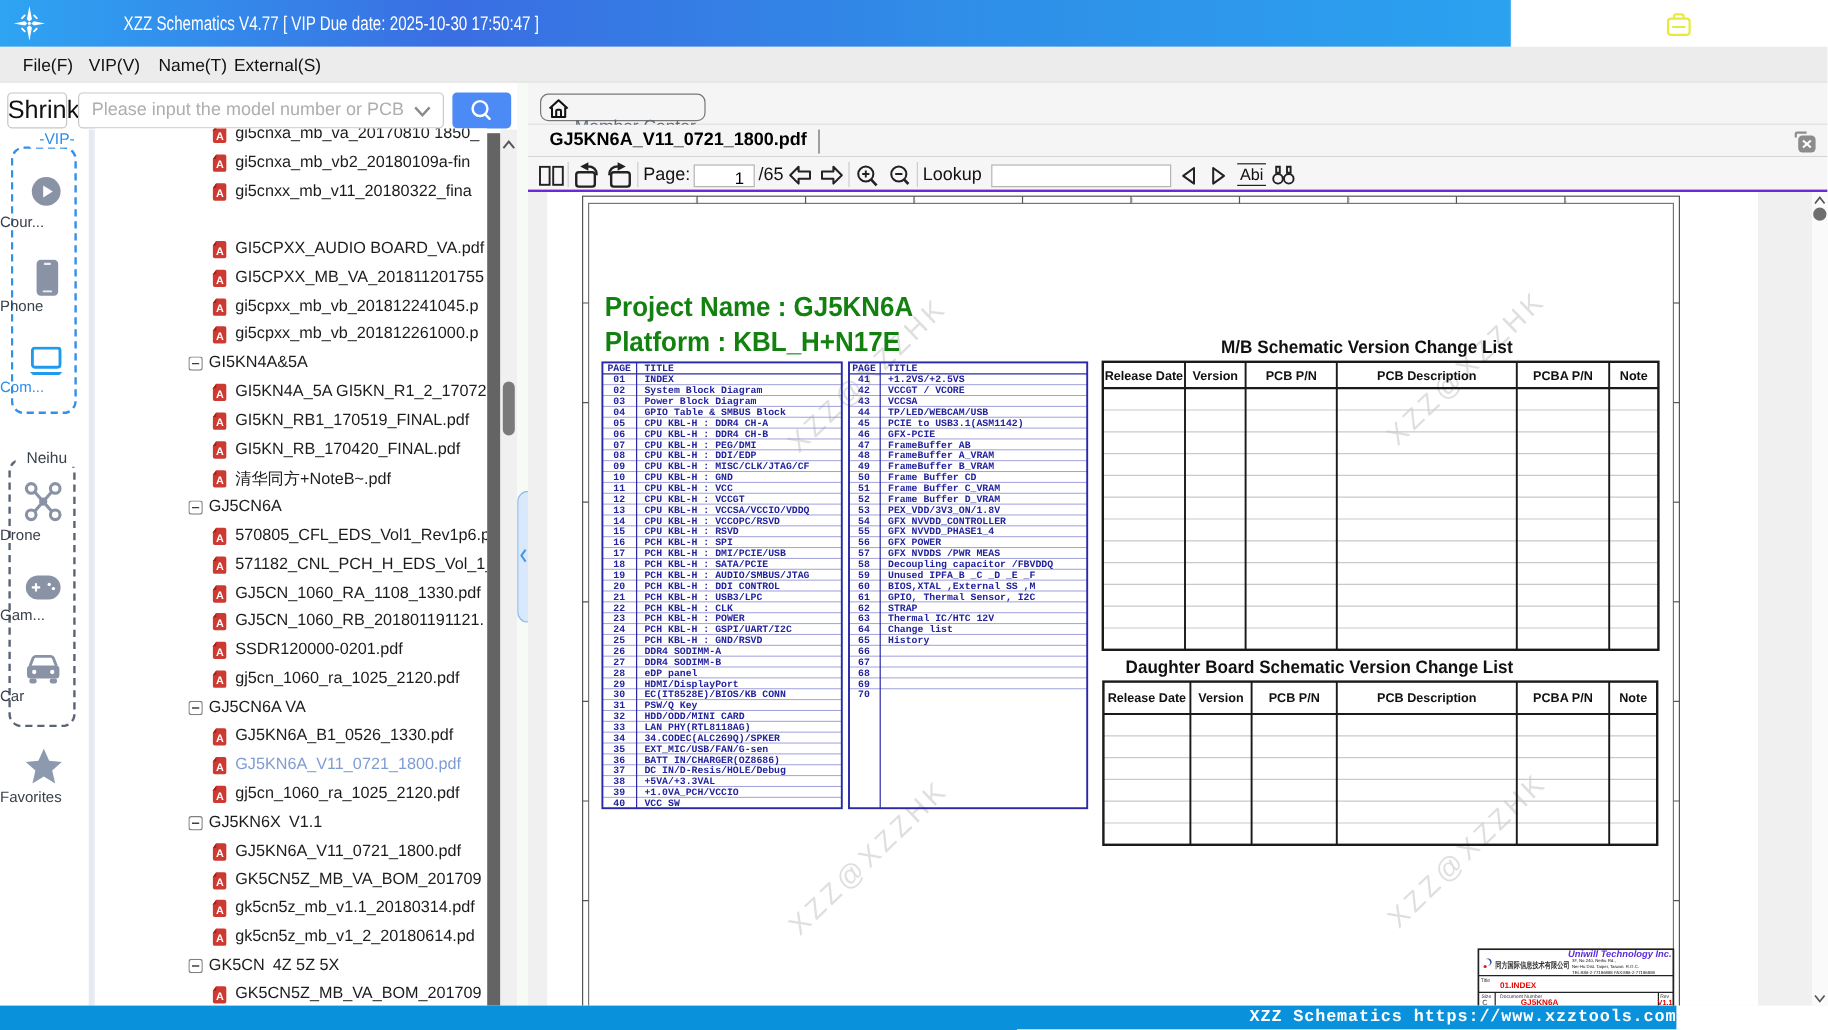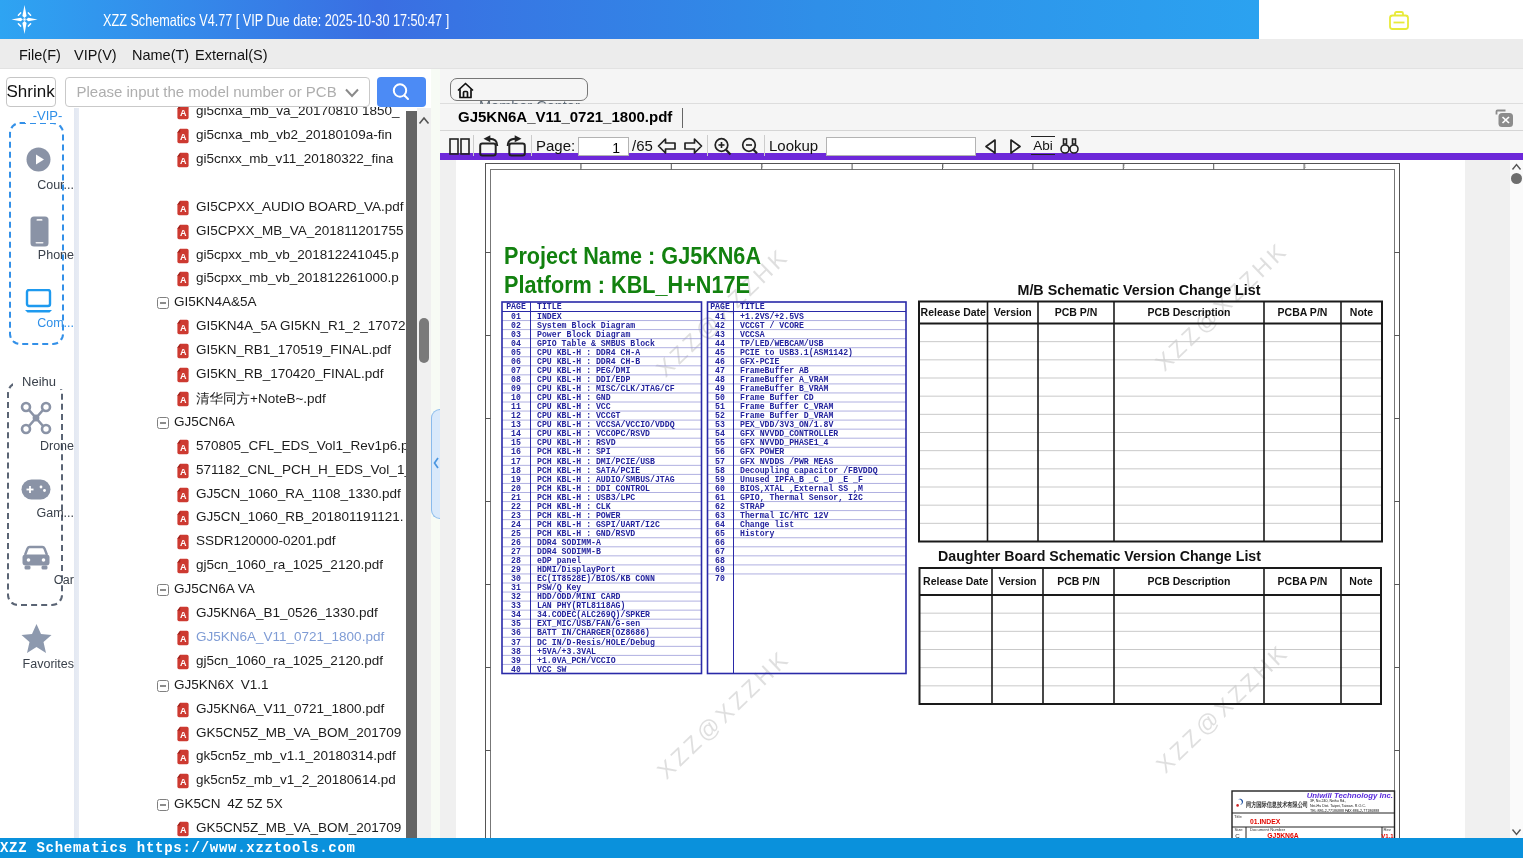--- a/index.html
+++ b/index.html
@@ -1,59 +1,59 @@
 <!DOCTYPE html>
 <html><head><meta charset="utf-8"><style>
 *{margin:0;padding:0;box-sizing:border-box}
 html,body{width:1523px;height:858px;overflow:hidden;font-family:"Liberation Sans",sans-serif;background:#fff;position:relative}
 .abs{position:absolute}
 #titlebar{left:0;top:0;width:1259px;height:39px;background:linear-gradient(90deg,#2ea4f2 0%,#3a6ee2 30%,#2f8fe8 65%,#2ba2f0 100%)}
 #titlebar .ttl{position:absolute;left:103px;top:11px;color:#fff;font-size:16.5px;transform:scaleX(0.766);transform-origin:0 50%;white-space:nowrap}
 #menubar{left:0;top:39px;width:1523px;height:30px;background:#ececec;border-bottom:1px solid #e2e2e2}
 .mi{position:absolute;top:7.5px;font-size:14.5px;color:#111}
 #searchrow{left:0;top:69px;width:431px;height:39px;background:#fff}
-#shrink{position:absolute;left:5.5px;top:8px;width:50px;height:30px;border:1px solid #c6c6c6;border-radius:4px;font-size:17px;color:#111;text-align:center;line-height:28px;background:#fff}
+#shrink{position:absolute;left:5.5px;top:8px;width:50px;height:30px;border:1px solid #c6c6c6;border-radius:4px;font-size:21px;color:#111;text-align:center;line-height:28px;background:#fff}
 #sinput{position:absolute;left:64.5px;top:8px;width:305px;height:30px;border:1px solid #c9c9c9;border-radius:4px;background:#fff}
 #sinput span{position:absolute;left:11px;top:5px;font-size:15px;color:#aeaeae}
 #sbtn{position:absolute;left:377px;top:8px;width:48.5px;height:30px;background:#4c8bf5;border-radius:4px}
 #memrow{left:440px;top:69px;width:1083px;height:35px;background:#f5f5f5;border-bottom:1px solid #ddd}
 #membtn{position:absolute;left:9.5px;top:8.5px;width:138px;height:23px;border:1.3px solid #777;border-radius:7px;background:#f5f5f5}
 #membtn span{position:absolute;left:28.5px;top:19px;font-size:14.5px;color:#5e6a76;white-space:nowrap}
 #tabbar{left:440px;top:104px;width:1083px;height:27px;background:#f5f5f5;border-bottom:1px solid #d5d5d5}
 #tabbar .tname{position:absolute;left:18px;top:4px;font-size:15px;font-weight:bold;color:#000}
 #tabbar .tsep{position:absolute;left:242px;top:4px;width:1px;height:20px;background:#666}
-#toolbar{left:440px;top:131px;width:1083px;height:29px;background:#f6f6f6;border-bottom:7px solid #6d28d9}
+#toolbar{left:440px;top:131px;width:1083px;height:29px;background:#f6f6f6;border-bottom:2px solid #6d28d9}
 .tbtxt{position:absolute;top:6px;font-size:15px;color:#111}
 .tbin{position:absolute;top:6px;height:19px;border:1px solid #b3b3b3;background:#fff}
 .tbsep{position:absolute;top:4px;width:1px;height:21px;background:#ccc}
 #sidebar{left:0;top:108px;width:74px;height:730px;background:#fff}
 .vipbox{position:absolute;left:8.5px;top:14px;width:55px;height:223px;border:2px dashed #3390e8;border-radius:11px}
 .custbox{position:absolute;left:7px;top:274px;width:56px;height:224px;border:2px dashed #5a6474;border-radius:11px}
-.sblab{position:absolute;width:74px;text-align:right;font-size:12.5px;color:#3a414b}
+.sblab{position:absolute;width:74px;text-align:left;font-size:12.5px;color:#3a414b}
 .sblab.blue{color:#2e8fe8}
 #vipword{position:absolute;left:14px;top:-16px;width:46px;text-align:center;font-size:13px;color:#2e8fe8;background:#fff}
 #custword{position:absolute;left:4px;top:-10px;width:52px;text-align:center;font-size:13px;color:#3a414b;background:#fff}
 #shadowstrip{left:74px;top:108px;width:29px;height:730px;background:linear-gradient(90deg,#e3e8f2,rgba(250,251,253,0))}
 #tree{left:79px;top:107px;width:327px;height:731px;background:#fff;overflow:hidden}
 .trow{position:absolute;left:0;height:24px;width:327px;white-space:nowrap;overflow:hidden}
 .tg{position:absolute;left:78px;top:6px}
 .tp{position:absolute;left:97px;top:4px}
 .gt{position:absolute;left:95px;top:3px;font-size:13.5px;color:#1c1c1c}
 .pt{position:absolute;left:117px;top:3px;font-size:13.5px;color:#1c1c1c}
 .pt.sel{color:#7f9cd5}
 #splitter{left:406px;top:111px;width:11px;height:727px;background:#646464}
 #tscroll{left:417px;top:108px;width:13.5px;height:730px;background:#f0f0f0}
 #tthumb{position:absolute;left:1.5px;top:210px;width:10.5px;height:45px;background:#7a7a7a;border-radius:5px}
 #greenstrip{left:430.5px;top:69px;width:9.5px;height:769px;background:#f7fbf5}
 #collapsetab{position:absolute;left:0;top:340px;width:9.5px;height:110px;background:#d9e9fb;border:1px solid #8abbec;border-right:none;border-radius:10px 0 0 10px}
 #viewer{left:440px;top:160px;width:1083px;height:678px;background:#f0f0f0}
 #paper{position:absolute;left:16px;top:0;width:1009px;height:678px;background:#fff}
 #vscroll{position:absolute;left:1070px;top:0;width:13px;height:678px;background:#fafafa}
 #vthumb{position:absolute;left:1px;top:13px;width:11px;height:11px;background:#6e6e6e;border-radius:6px}
-#bottombar{left:0;top:838px;width:1523px;height:20px;background:#0a91dc;text-align:left}
+#bottombar{left:0;top:838px;width:1397px;height:20px;background:#0a91dc;text-align:right}
 #bottombar span{font-family:"Liberation Mono",monospace;font-size:14px;font-weight:bold;color:#fff;line-height:20px;letter-spacing:0.72px}
 svg{display:block}
 .icon{position:absolute}
 </style></head><body>
 
 <div class="abs" id="titlebar">
  <svg class="icon" style="left:11px;top:4px" width="27" height="31" viewBox="0 0 27 31">
   <g fill="#fff">
         <path d="M13.5 1 L15.6 12 L13.5 14 L11.4 12 Z"></path>
         <path d="M13.5 30 L15.6 19 L13.5 17 L11.4 19 Z"></path>

